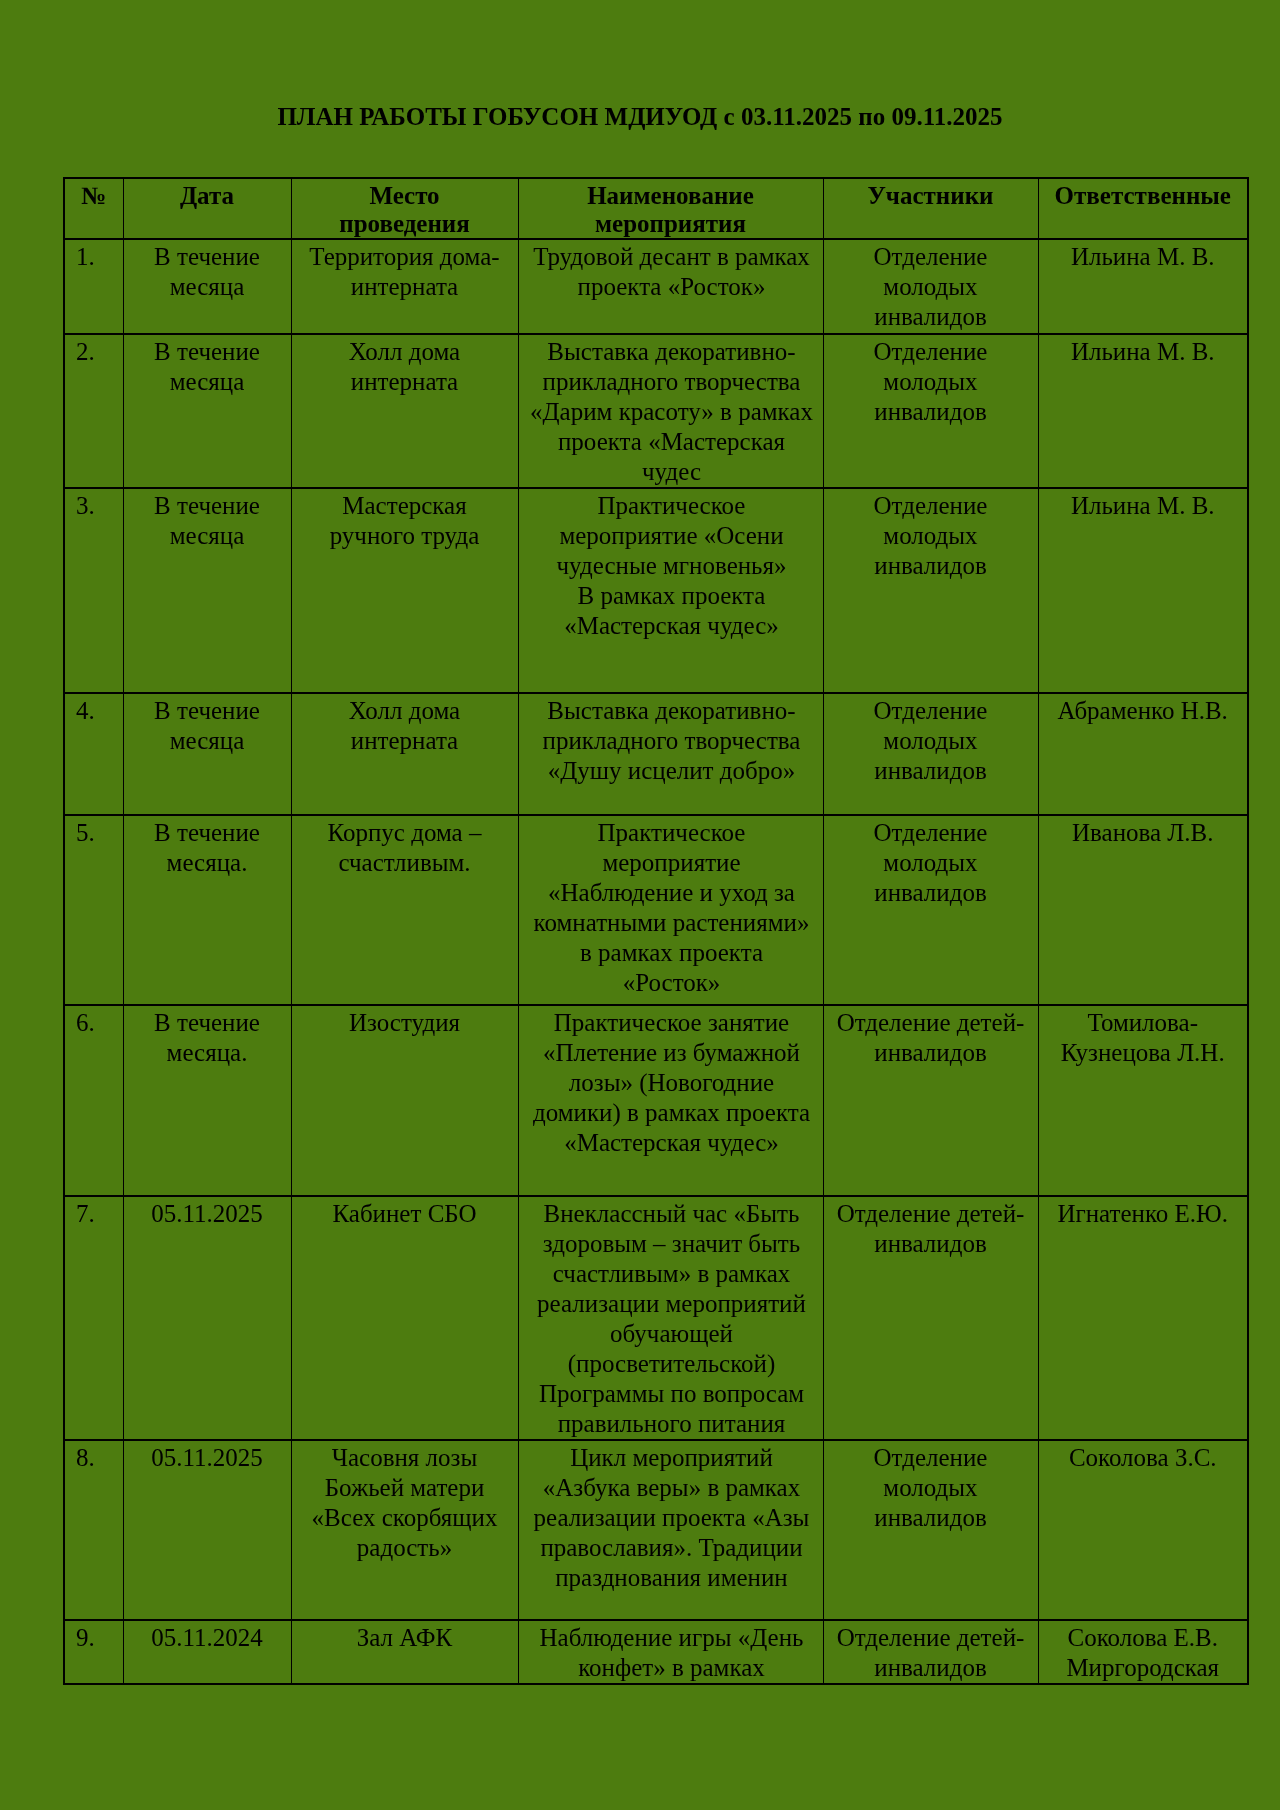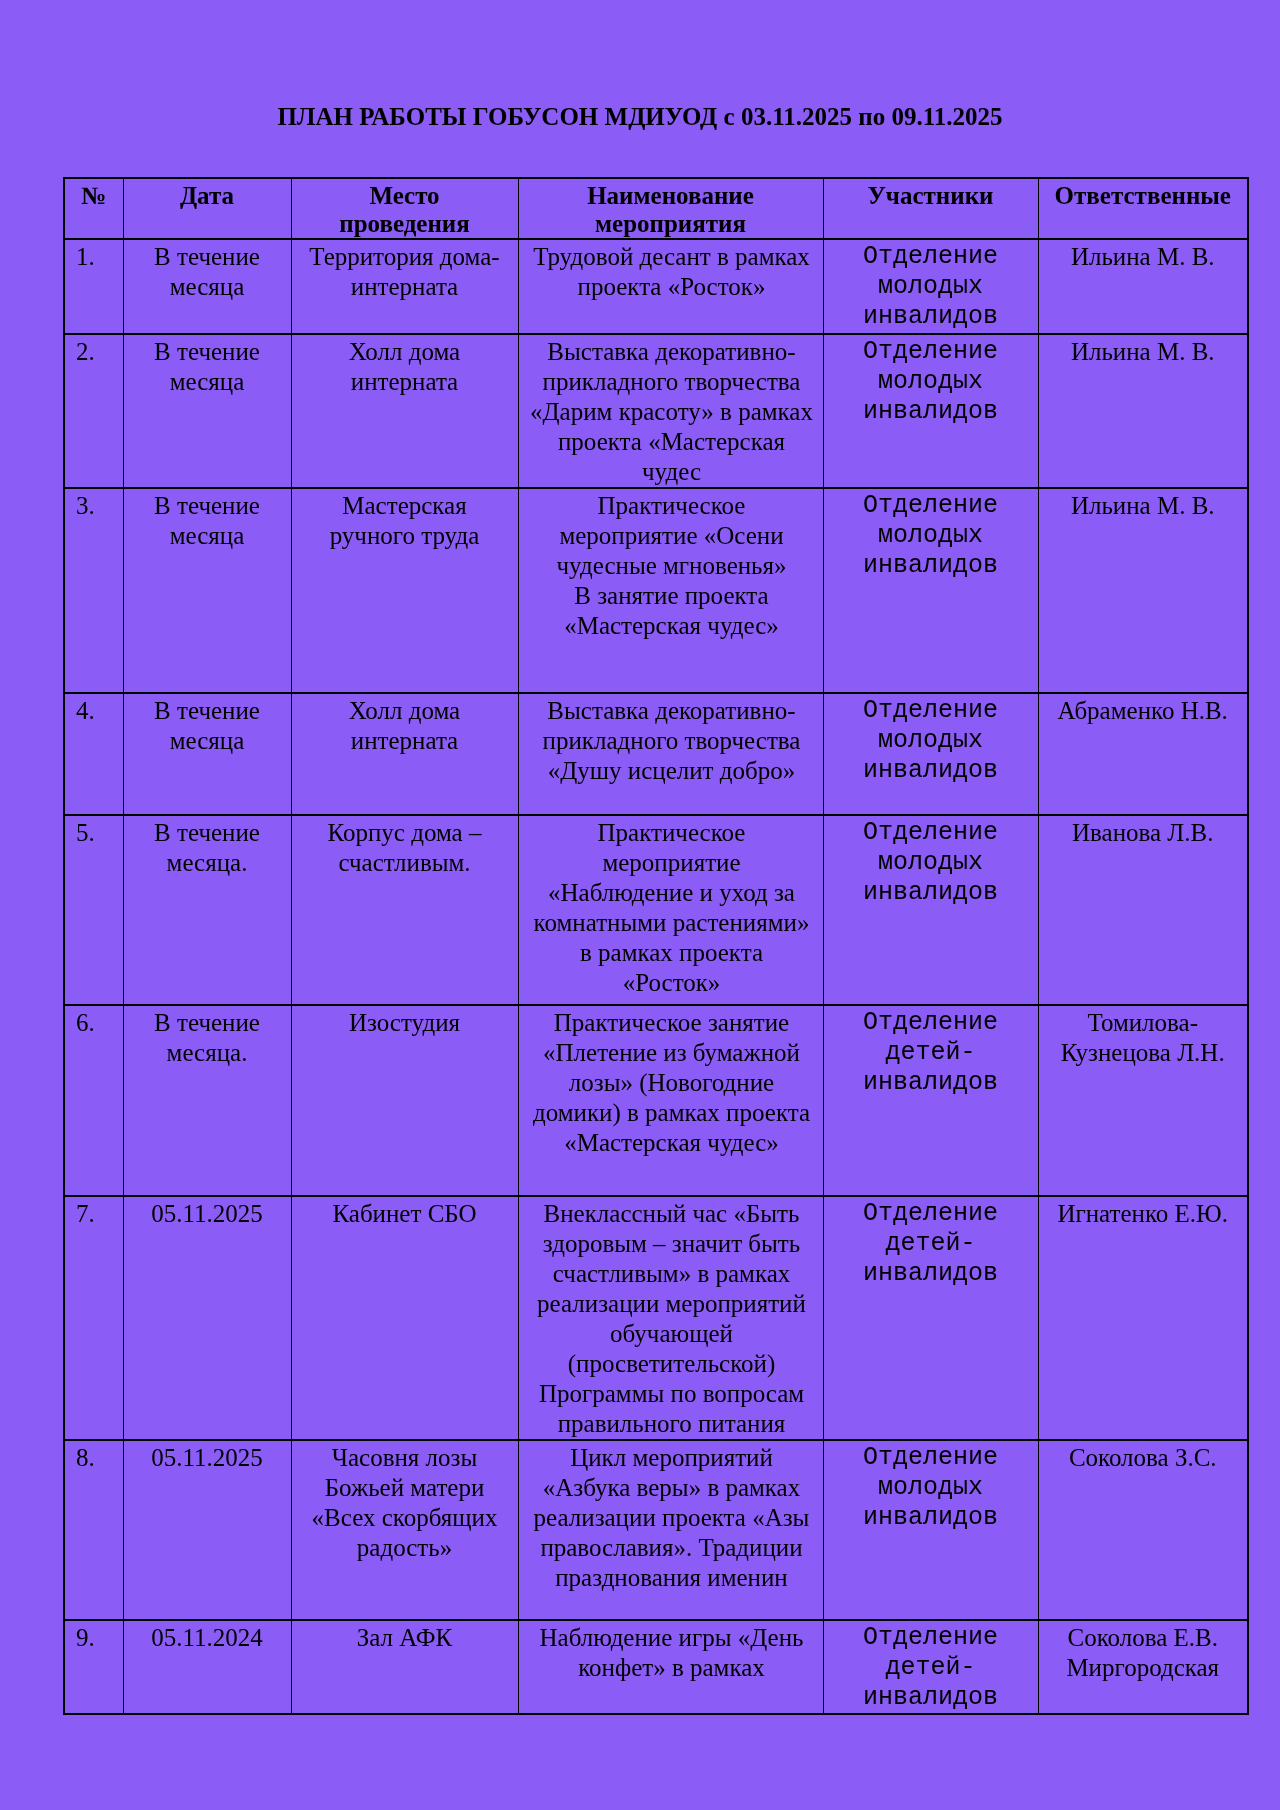--- a/index.html
+++ b/index.html
@@ -1,20 +1,20 @@
 <!DOCTYPE html>
 <html lang="ru"><head>
 <meta charset="utf-8">
 <style>
   html, body { margin: 0; padding: 0; background: #ffffff; }
   .page {
     position: relative;
     width: 1280px;
     height: 1810px;
-    background: #8b5cf6;
+    background: #4d7c0f;
     color: #000000;
     font-family: "Liberation Serif", "DejaVu Serif", serif;
     overflow: hidden;
   }
   .doc-title {
     padding-top: 102px;
     text-align: center;
     font-weight: bold;
     font-size: 25px;
     line-height: 30px;
@@ -49,21 +49,21 @@
     font-weight: bold;
     line-height: 28px;
     padding-top: 3px;
   }
   .plan td.c-num {
     text-align: left;
     padding-left: 11px;
     padding-right: 2px;
   }
   .plan td.c-name { padding-right: 8px; }
-  .plan td.c-part { padding-left: 12px; padding-right: 12px; font-family: Liberation Mono, monospace; }
+  .plan td.c-part { padding-left: 12px; padding-right: 12px; }
   .plan td.c-resp { padding-left: 6px; padding-right: 6px; }
   tr.hr-head { height: 57px; }
   tr.hr-1 { height: 95px; }
   tr.hr-2 { height: 150px; }
   tr.hr-3 { height: 205px; }
   tr.hr-4 { height: 122px; }
   tr.hr-5 { height: 190px; }
   tr.hr-6 { height: 191px; }
   tr.hr-7 { height: 239px; }
   tr.hr-8 { height: 180px; }
@@ -110,21 +110,21 @@
         <td>Холл дома интерната</td>
         <td class="c-name">Выставка декоративно-прикладного творчества «Дарим красоту» в рамках проекта «Мастерская чудес</td>
         <td class="c-part">Отделение молодых инвалидов</td>
         <td class="c-resp">Ильина М. В.</td>
       </tr>
       <tr class="hr-3">
         <td class="c-num">3.</td>
         <td>В течение месяца</td>
         <td>Мастерская ручного труда</td>
         <td class="c-name">Практическое мероприятие «Осени чудесные мгновенья»
-В занятие проекта «Мастерская чудес»</td>
+В рамках проекта «Мастерская чудес»</td>
         <td class="c-part">Отделение молодых инвалидов</td>
         <td class="c-resp">Ильина М. В.</td>
       </tr>
       <tr class="hr-4">
         <td class="c-num">4.</td>
         <td>В течение месяца</td>
         <td>Холл дома интерната</td>
         <td class="c-name">Выставка декоративно-прикладного творчества «Душу исцелит добро»</td>
         <td class="c-part">Отделение молодых инвалидов</td>
         <td class="c-resp">Абраменко Н.В.</td>

